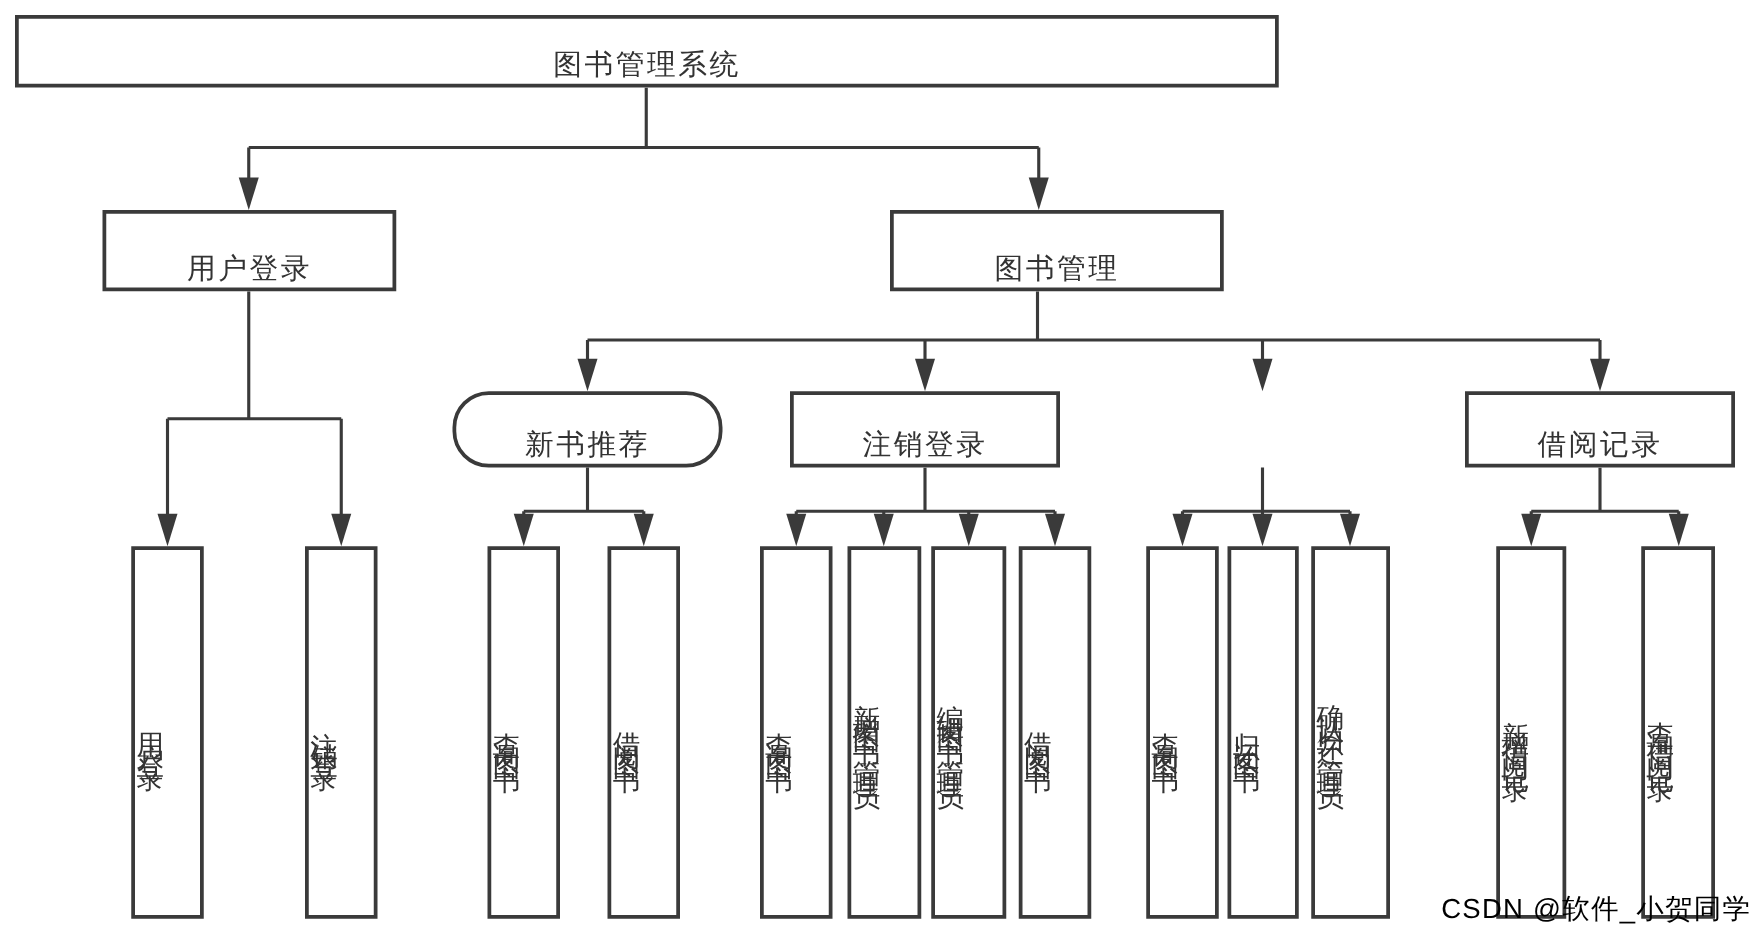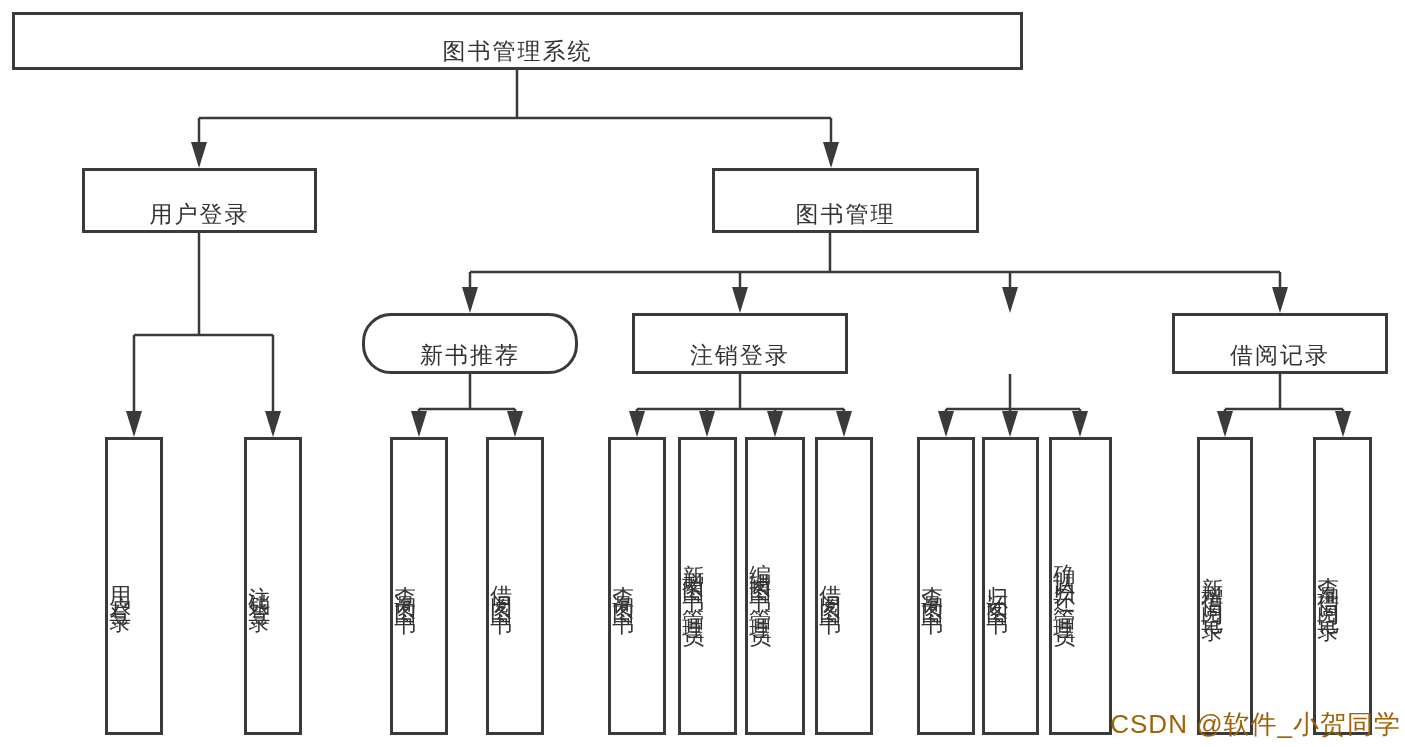--- a/index.html
+++ b/index.html
@@ -70,22 +70,22 @@
   .lf9  { left: 917px; }
   .lf10 { left: 982px; width: 57px; }
   .lf11 { left: 1049px; width: 63px; }
   .lf12 { left: 1197px; width: 56px; }
   .lf13 { left: 1313px; width: 59px; }
   .watermark {
     position: absolute;
     right: 4px;
     bottom: 5px;
     z-index: 5;
-    font-size: 26px;
-    color: #a16207;
+    font-size: 22px;
+    color: #000000;
     letter-spacing: 1px;
     white-space: nowrap;
   }
 </style>
 </head>
 <body>
 
 <div id="stage">
 
   <svg id="wires" width="1405" height="747" viewBox="0 0 1405 747">

